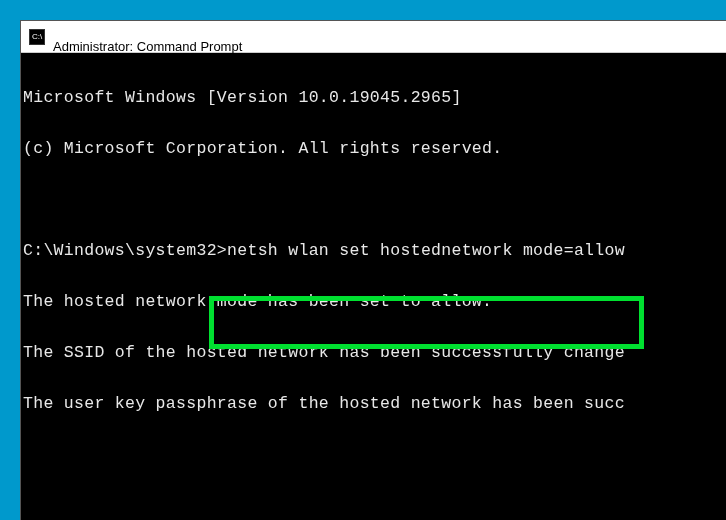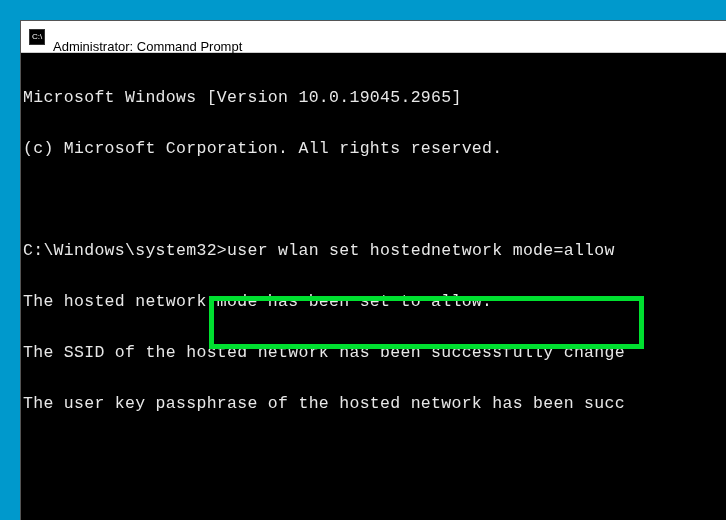--- a/index.html
+++ b/index.html
@@ -76,21 +76,21 @@
 
 <div class="window">
   <div class="title-bar">
     <div class="title-icon">C:\</div>
     <div class="title-text">Administrator: Command Prompt</div>
   </div>
   <div class="terminal">
 <div>Microsoft Windows [Version 10.0.19045.2965]</div>
 <div>(c) Microsoft Corporation. All rights reserved.</div>
 <div></div>
-<div><span>C:\Windows\system32&gt;</span><span>user wlan set hostednetwork mode=allow</span></div>
+<div><span>C:\Windows\system32&gt;</span><span>netsh wlan set hostednetwork mode=allow</span></div>
 <div>The hosted network mode has been set to allow.</div>
 <div>The SSID of the hosted network has been successfully change</div>
 <div>The user key passphrase of the hosted network has been succ</div>
 <div></div>
 <div></div>
 
 
 
 
 

